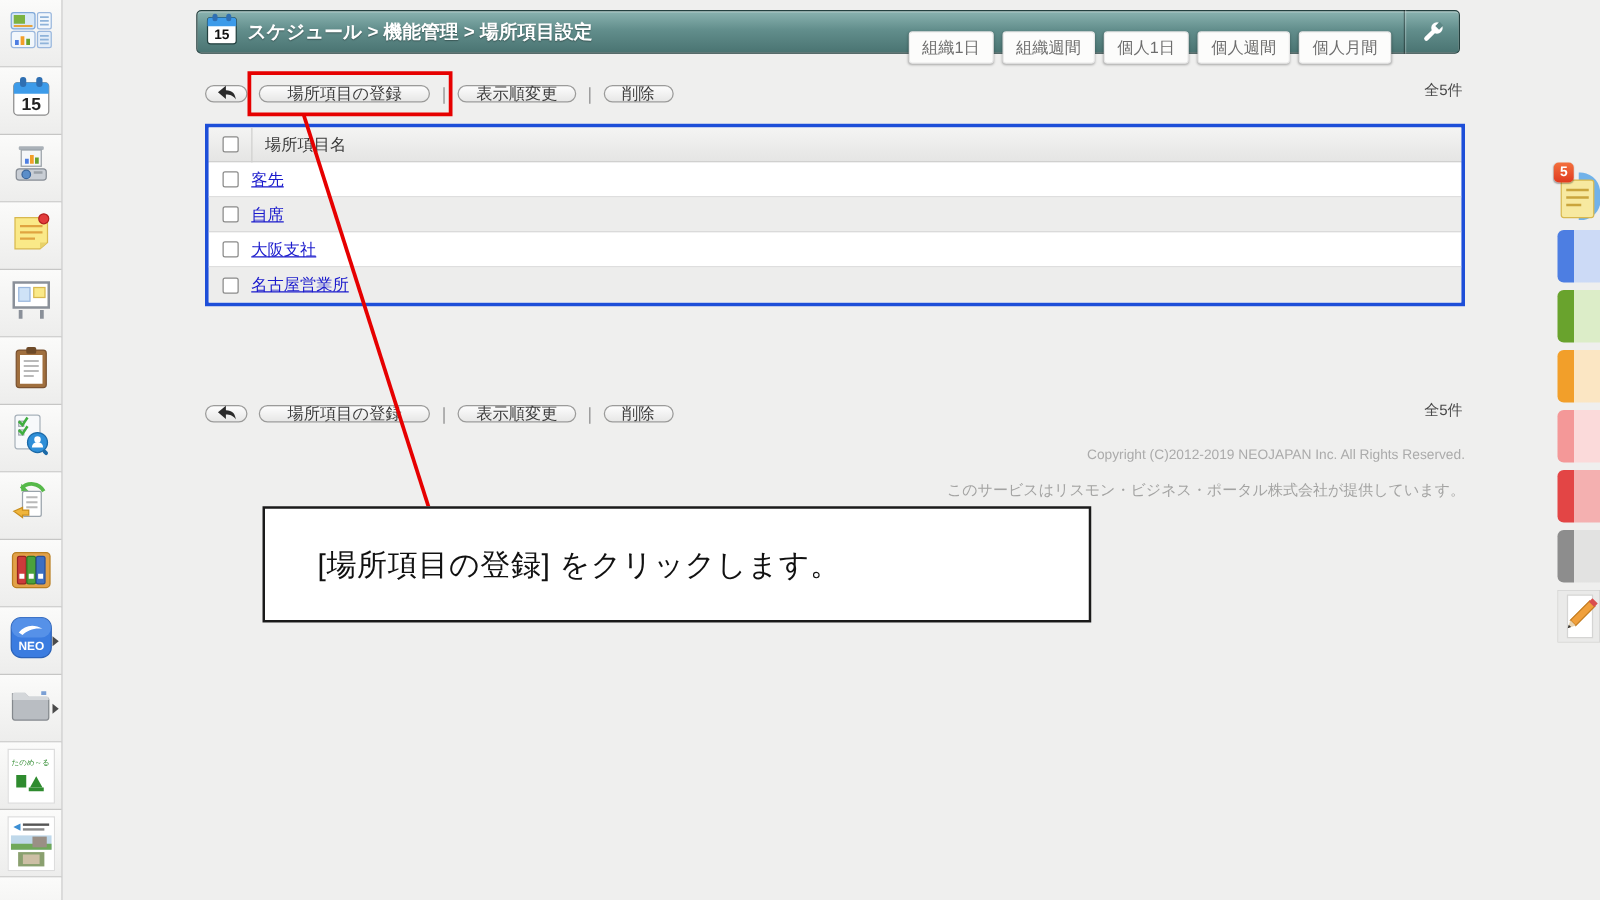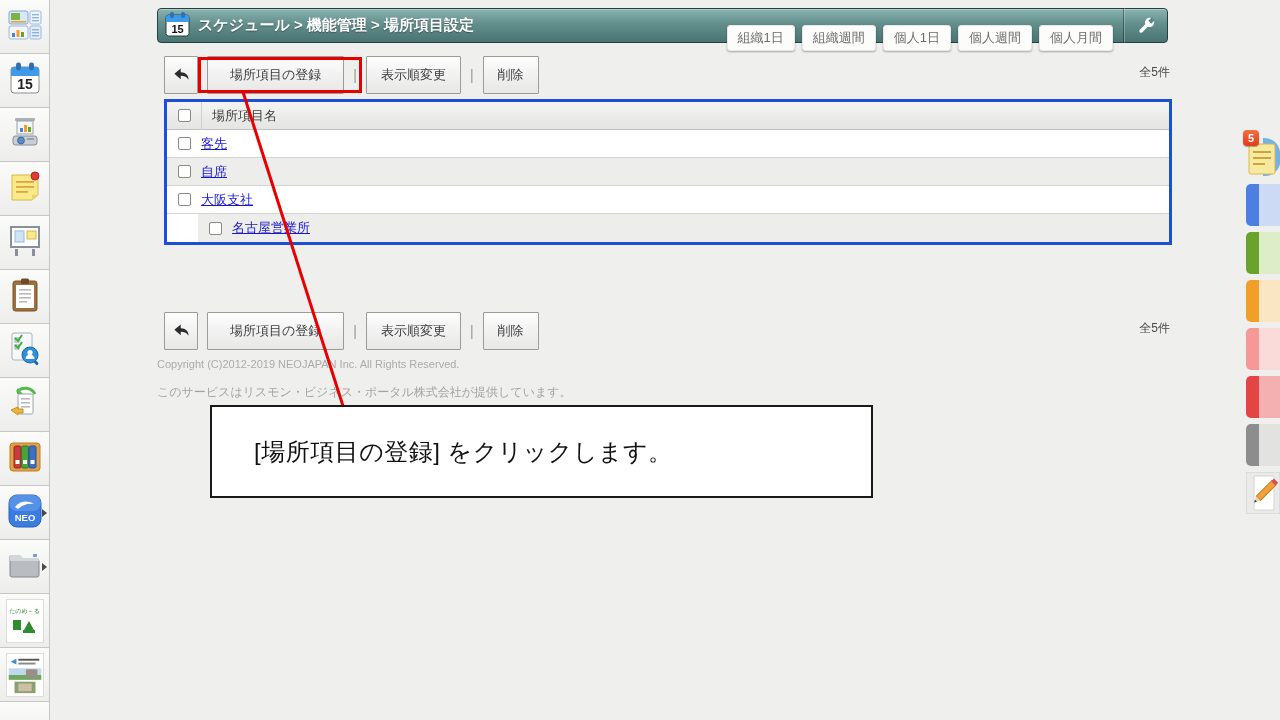--- a/index.html
+++ b/index.html
@@ -59,22 +59,22 @@
   .wrench-btn {
     width:42px; height:33px; display:flex; align-items:center; justify-content:center;
     cursor:pointer; border-radius:0 3px 3px 0;
   }
 
   
   .toolbar { position:absolute; left:164px; display:flex; align-items:center; height:27px; }
   .toolbar-top { top:61px; }
   .toolbar-bottom { top:317px; }
   .tb-btn {
-    height:38px; background:linear-gradient(#fdfdfd,#e7e7e6);
-    border:1px solid #9b9b9a; border-radius:1px; color:#3c3c3c;
+    height:14px; background:linear-gradient(#fdfdfd,#e7e7e6);
+    border:1px solid #9b9b9a; border-radius:13px; color:#3c3c3c;
     font-size:13px; padding:0 14px; margin-right:9px; cursor:pointer;
     display:flex; align-items:center; white-space:nowrap;text-align:center;
   }
   .tb-back { width:34px; padding:0; justify-content:center; }
   .tb-sep { color:#999; font-size:14px; margin-right:9px; }
   .reg-btn { padding:0 22px; }
   .count-label {
     position:absolute; right:110px; width:80px; text-align:right;
     font-size:12px; color:#4a4a4a;
   }
@@ -91,30 +91,30 @@
     border-bottom:1px solid #c2c2c1; display:flex; align-items:center;
     color:#3a3a3a; font-size:13px;
   }
   .t-head .colsep { width:0; height:28px; border-left:1px solid #cfcfce; margin-right:10px; }
   .t-row {
     height:28px; display:flex; align-items:center; border-bottom:1px solid #d4d4d3;
     font-size:13px;
   }
   .t-row:nth-child(odd) { background:#ffffff; }
   .t-row:nth-child(even) { background:#ededec; }
-  .t-row:last-child { border-bottom:none;margin-left:31px; }
+  .t-row:last-child { border-bottom:none; }
   .cb-cell { width:34px; display:flex; justify-content:center; flex:none; }
   .cb {
     width:13px; height:13px; background:#fff; border:1px solid #8a8a89;
     border-radius:2px; cursor:pointer;
   }
   .place-link { color:#1a1acc; text-decoration:underline; cursor:pointer; }
 
   
-  .copyright-wrap { position:absolute; left:157px; width:1015px; text-align:left; }
+  .copyright-wrap { position:absolute; left:157px; width:1015px; text-align:right; }
   .cw1 { top:358px; font-size:11px; color:#ababab; }
   .cw2 { top:384px; font-size:12px; color:#a3a3a2; }
 
   
   .highlight-rect {
     position:absolute; left:198px; top:57px; width:164px; height:36px;
     border:3px solid #e60000; z-index:30; pointer-events:none;
   }
   .callout-svg { position:absolute; left:0; top:0; z-index:29; pointer-events:none; }
   .callout-box {

